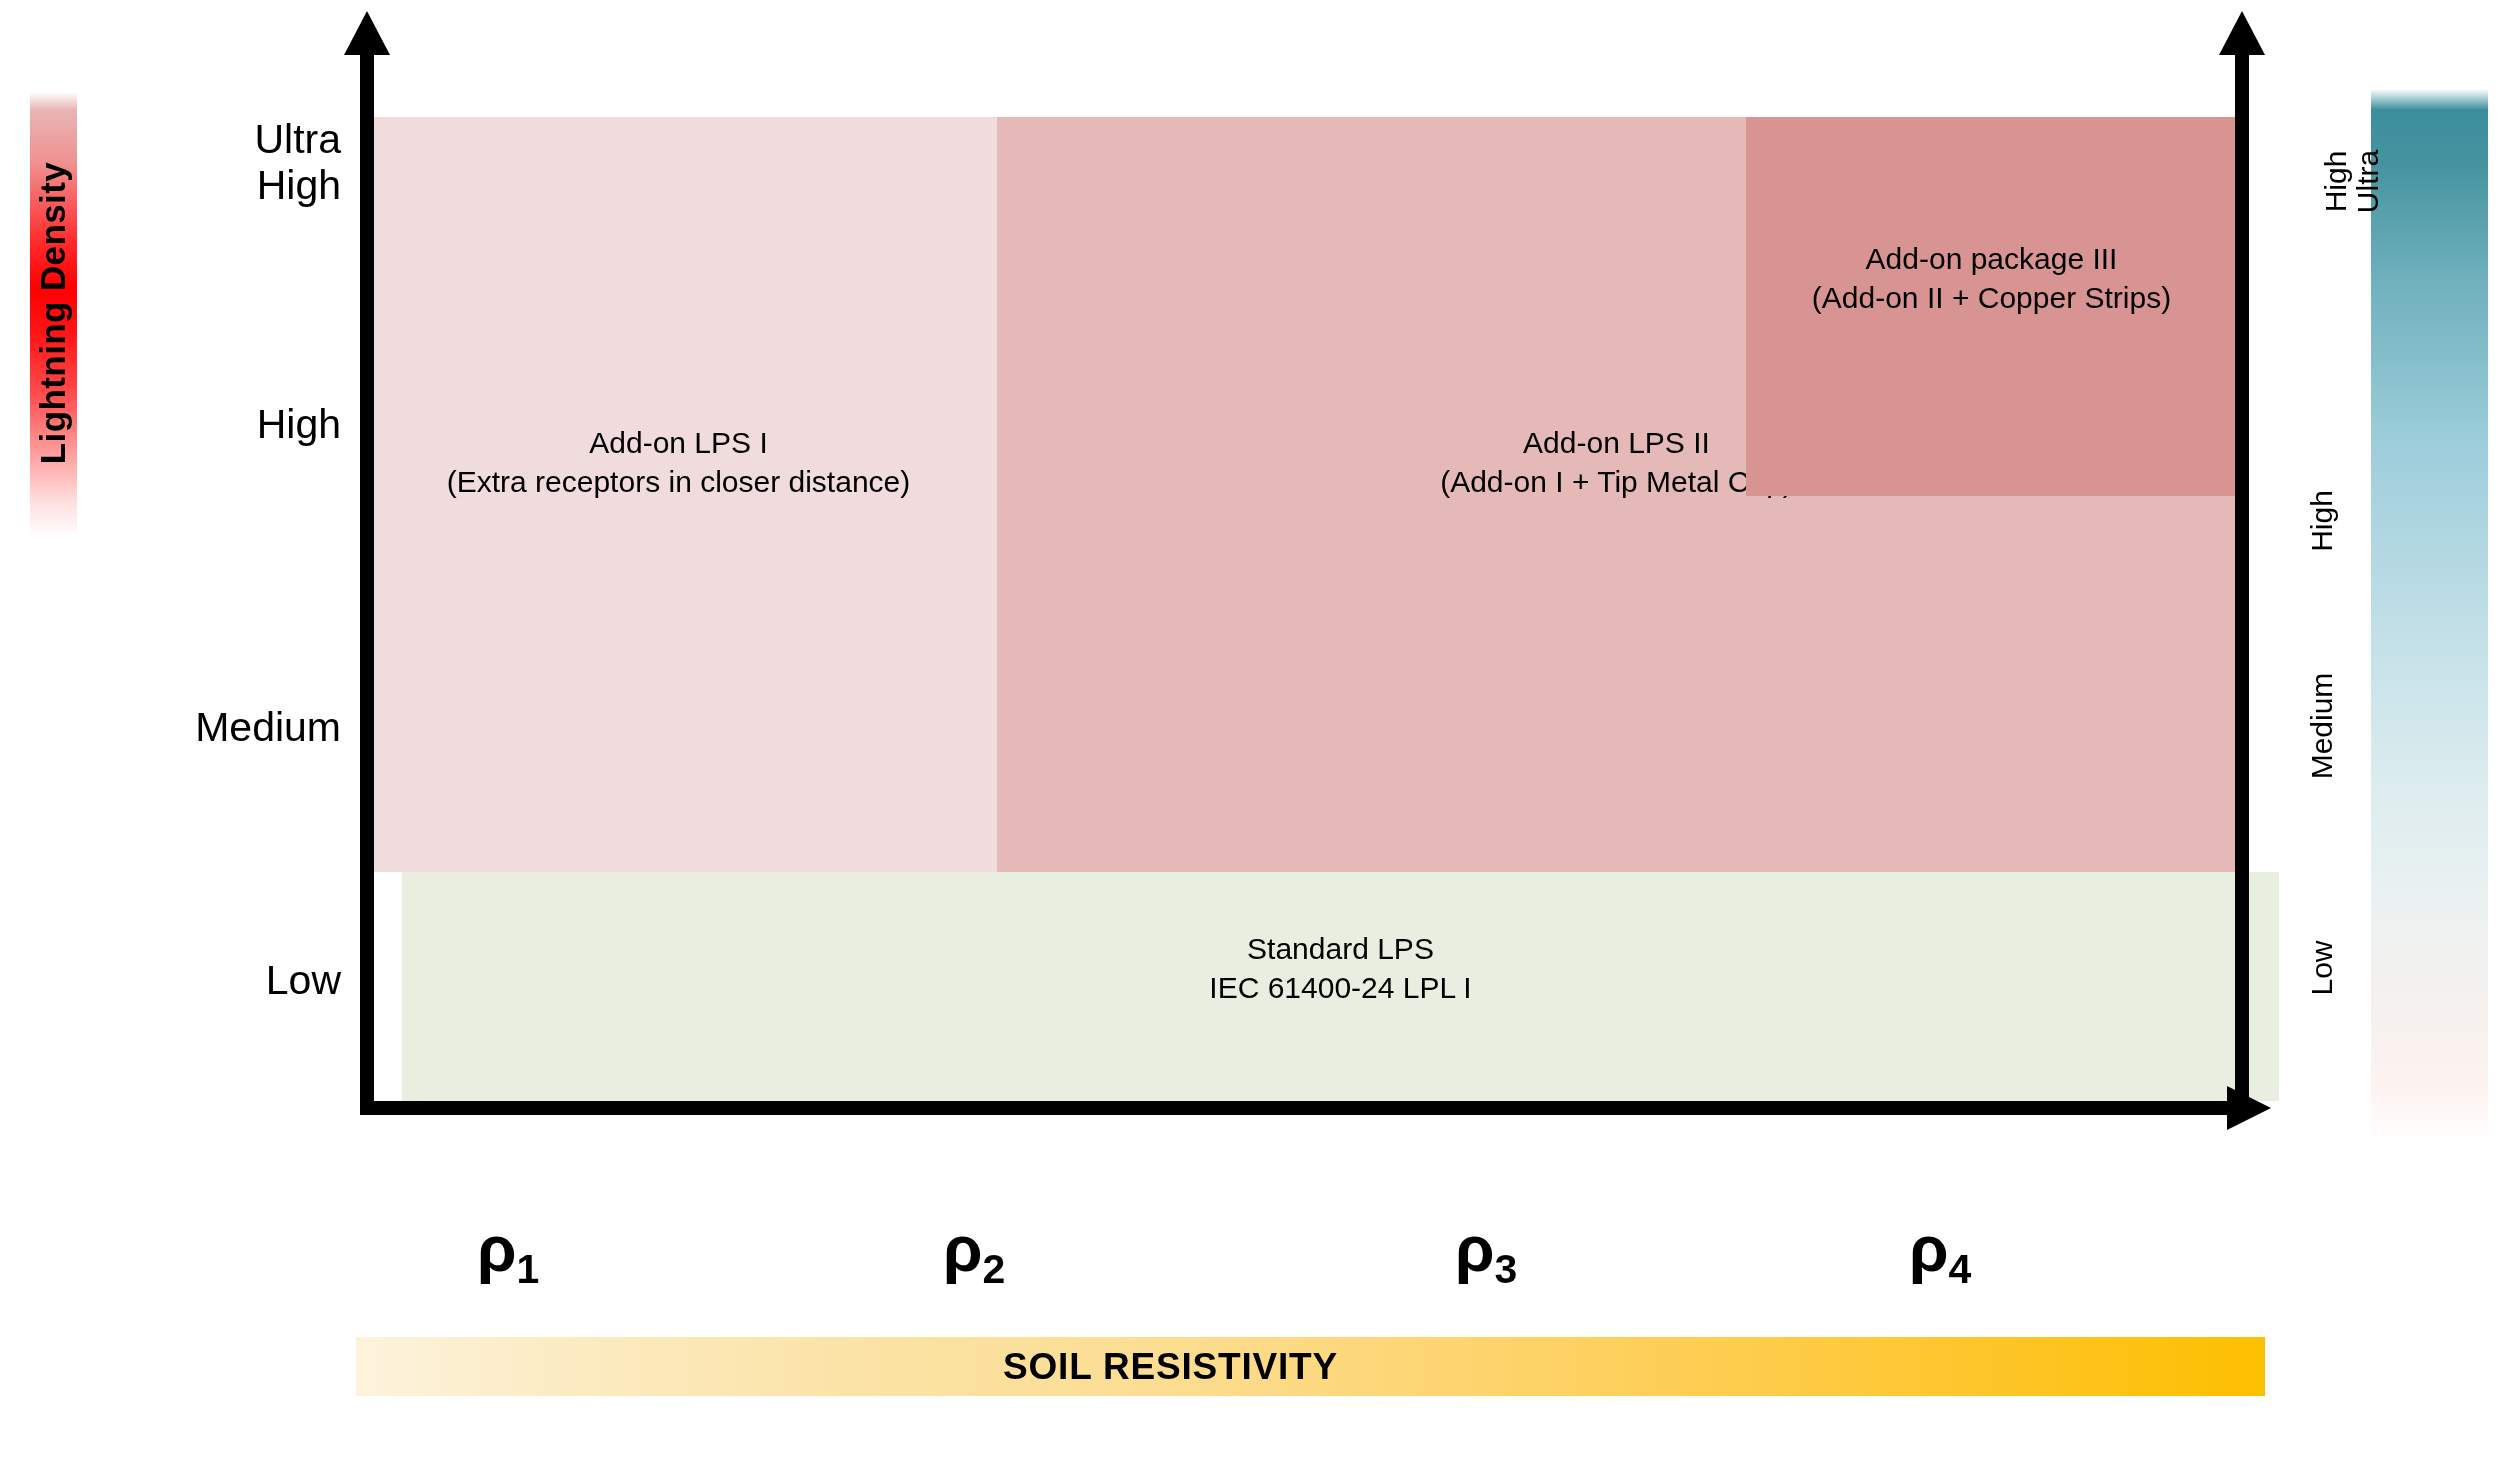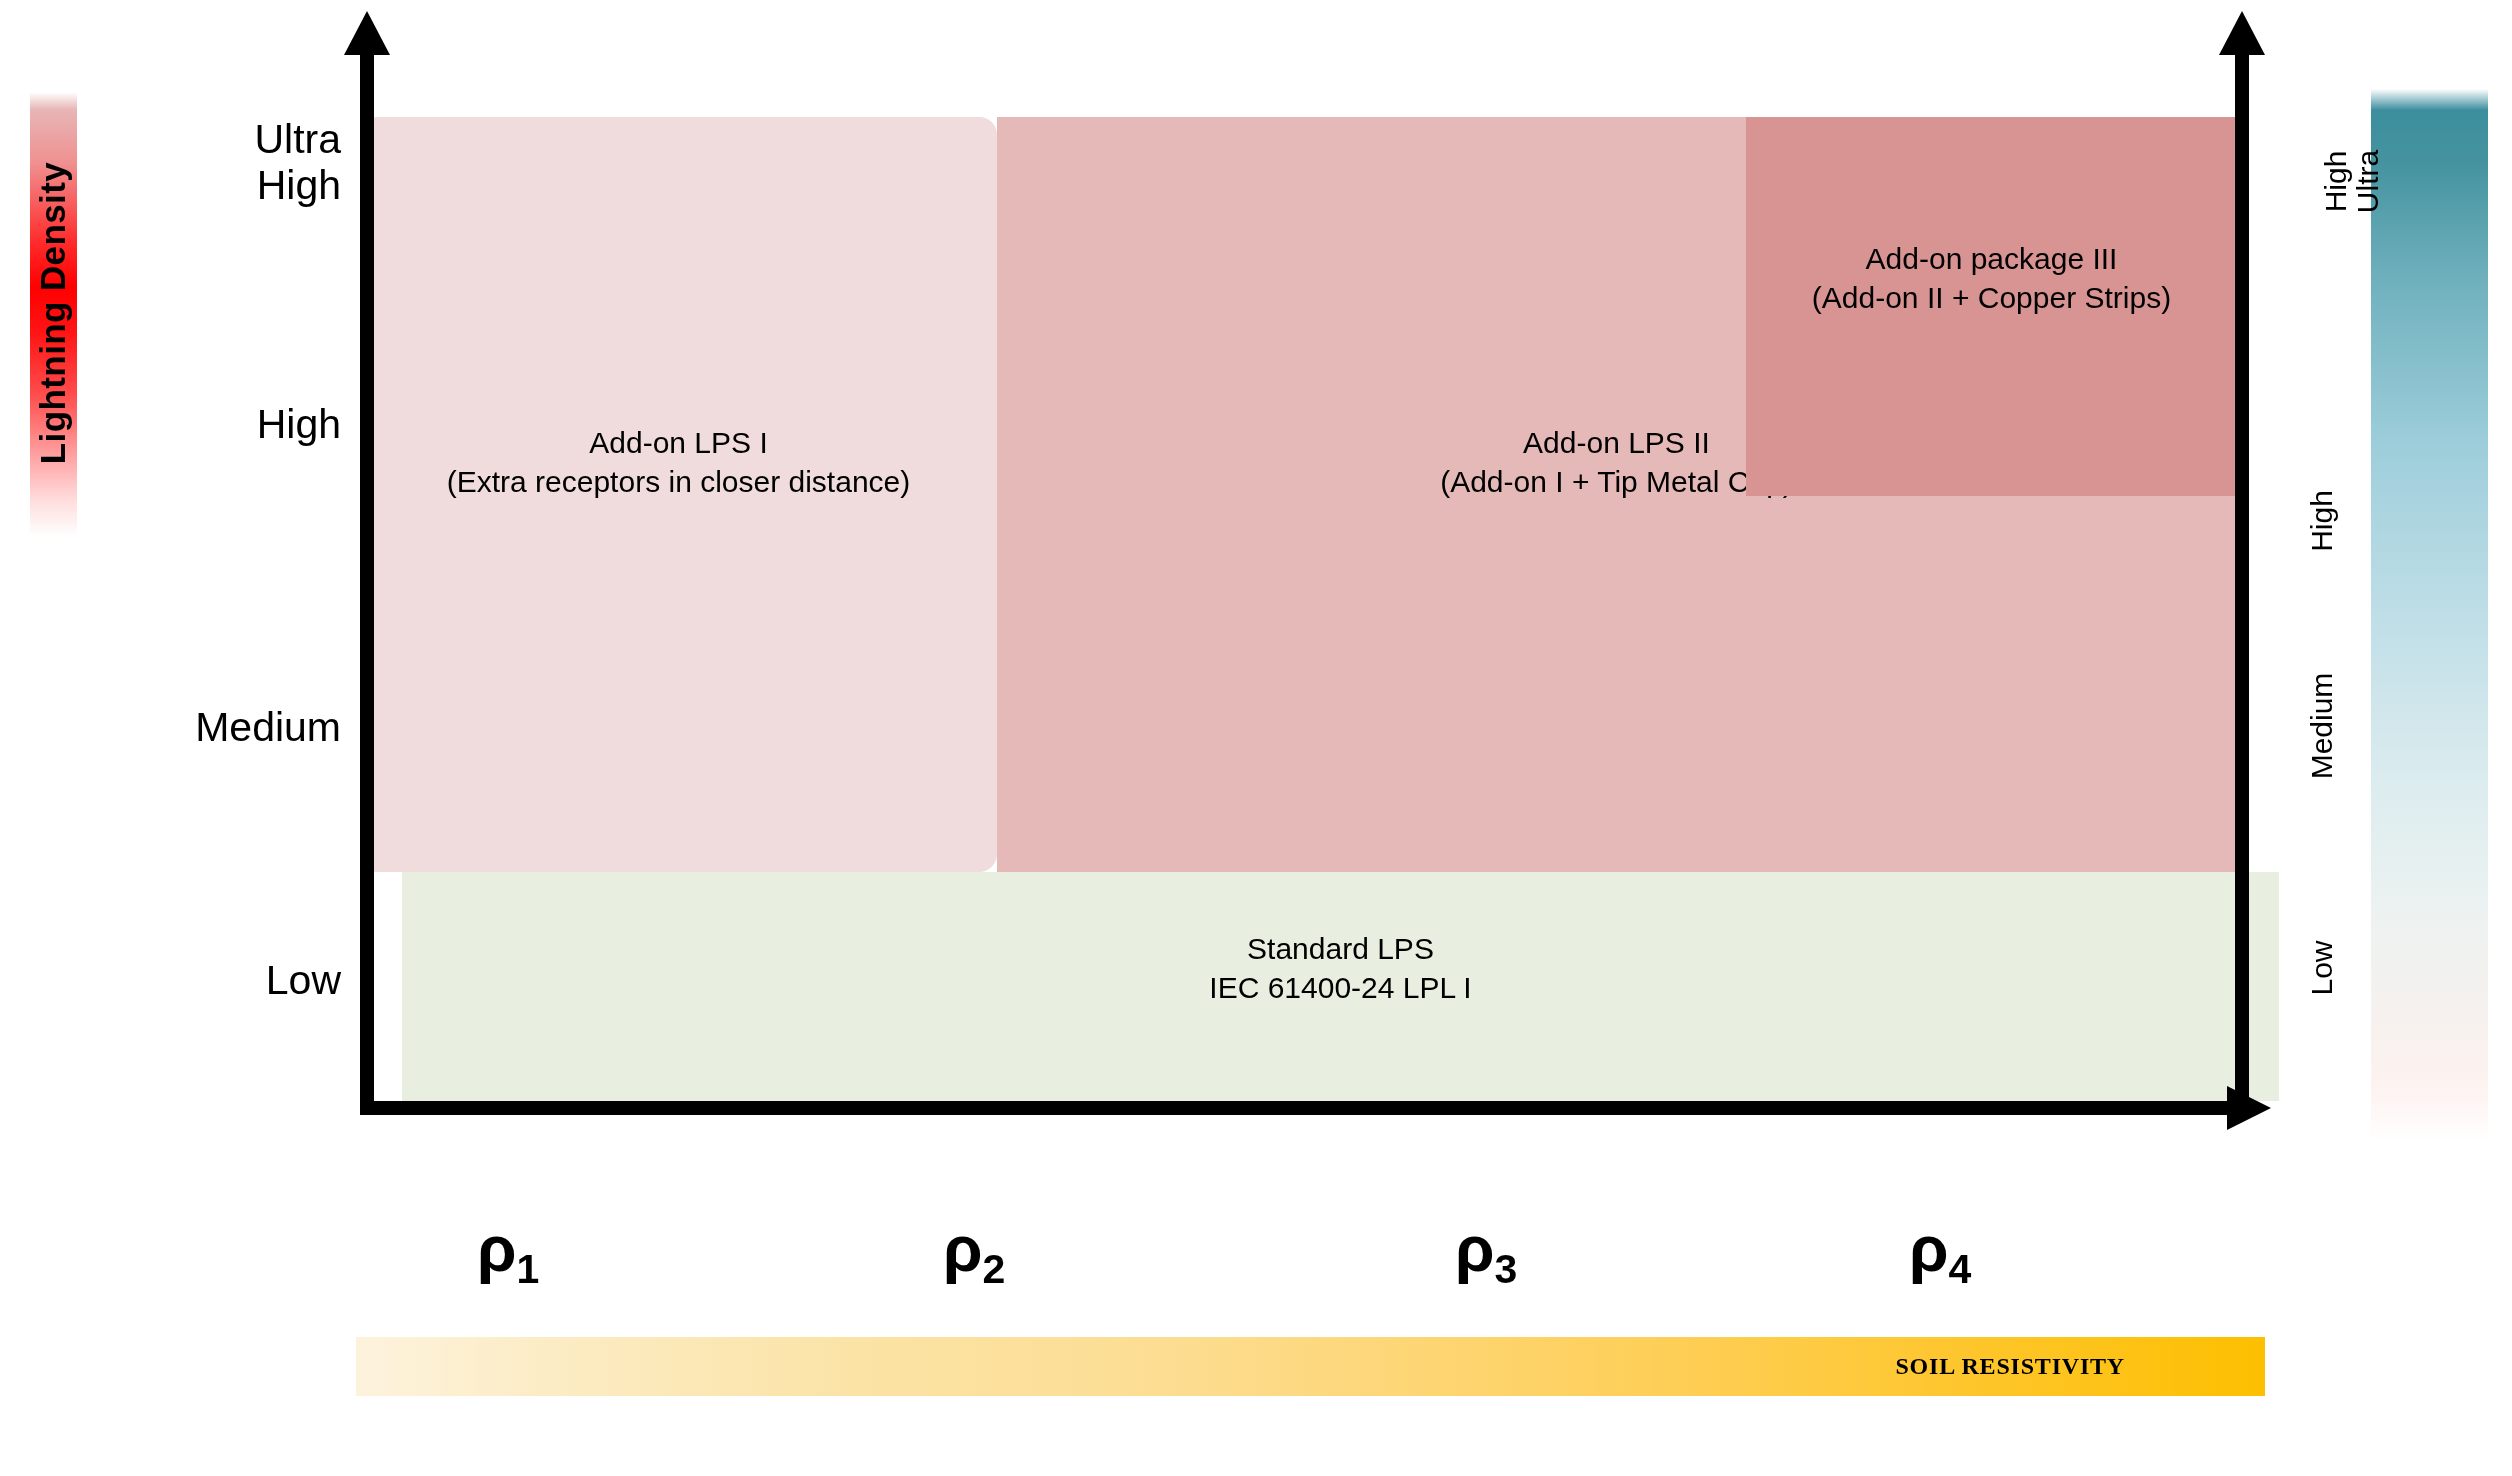--- a/index.html
+++ b/index.html
@@ -82,38 +82,38 @@
 
   
   #soil-bar{
     position:absolute;left:356px;top:1337px;width:1909px;height:59px;
     background:linear-gradient(to right,
       #fdf3dd 0%, #fcecc5 10%, #fbe3a6 26%, #fcdd92 42%,
       #fdd46f 58%, #fecd4f 72%, #fec528 86%, #fdbf00 100%);
     display:flex;align-items:center;
   }
   #soil-bar-label{
-    width:100%;text-align:right;font-weight:bold;font-size:24px;
-    letter-spacing:0.8px;position:relative;left:-140px;font-family:Liberation Serif, serif;
+    width:100%;text-align:center;font-weight:bold;font-size:37px;
+    letter-spacing:0.8px;position:relative;left:-140px;
   }
 </style>
 </head>
 <body>
 
 <div id="lightning-bar">
   <div id="lightning-bar-label">Lightning Density</div>
 </div>
 
 <div id="elevation-bar">
   
 </div>
 
 <div id="plot">
 
-  <div class="zone" style="left:0px;top:0px;width:637px;height:755px;background:#f0dcdc;border-radius:18px;">
+  <div class="zone" style="left:0px;top:0px;width:637px;height:755px;background:#f0dcdc;">
     <div class="zone-text" style="top:306px;">
       <div>Add-on LPS I</div>
       <div>(Extra receptors in closer distance)</div>
     </div>
   </div>
 
   <div class="zone" style="left:637px;top:0px;width:1239px;height:782px;background:#e5b9b7;">
     <div class="zone-text" style="top:306px;">
       <div>Add-on LPS II</div>
       <div>(Add-on I + Tip Metal Cap)</div>

